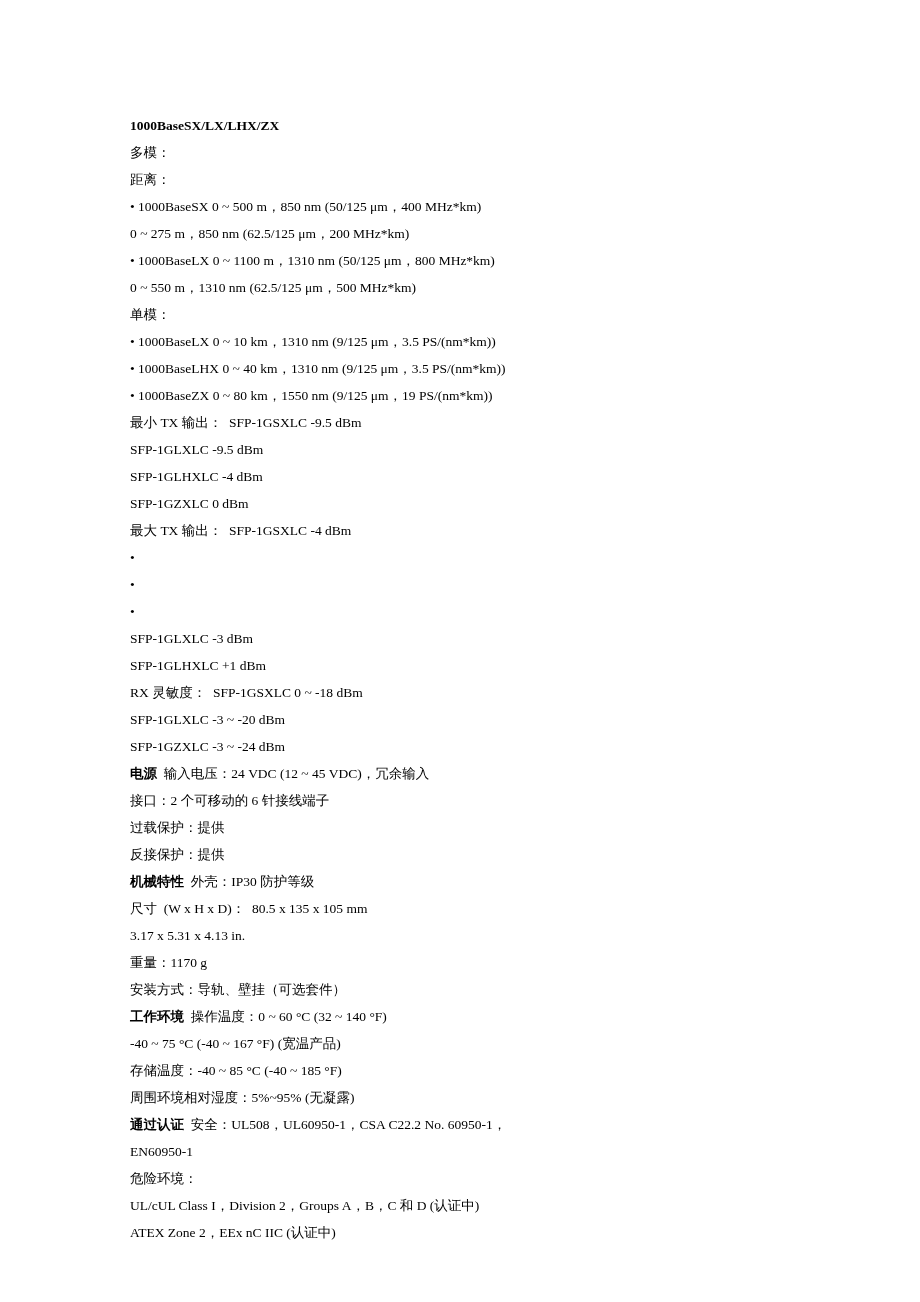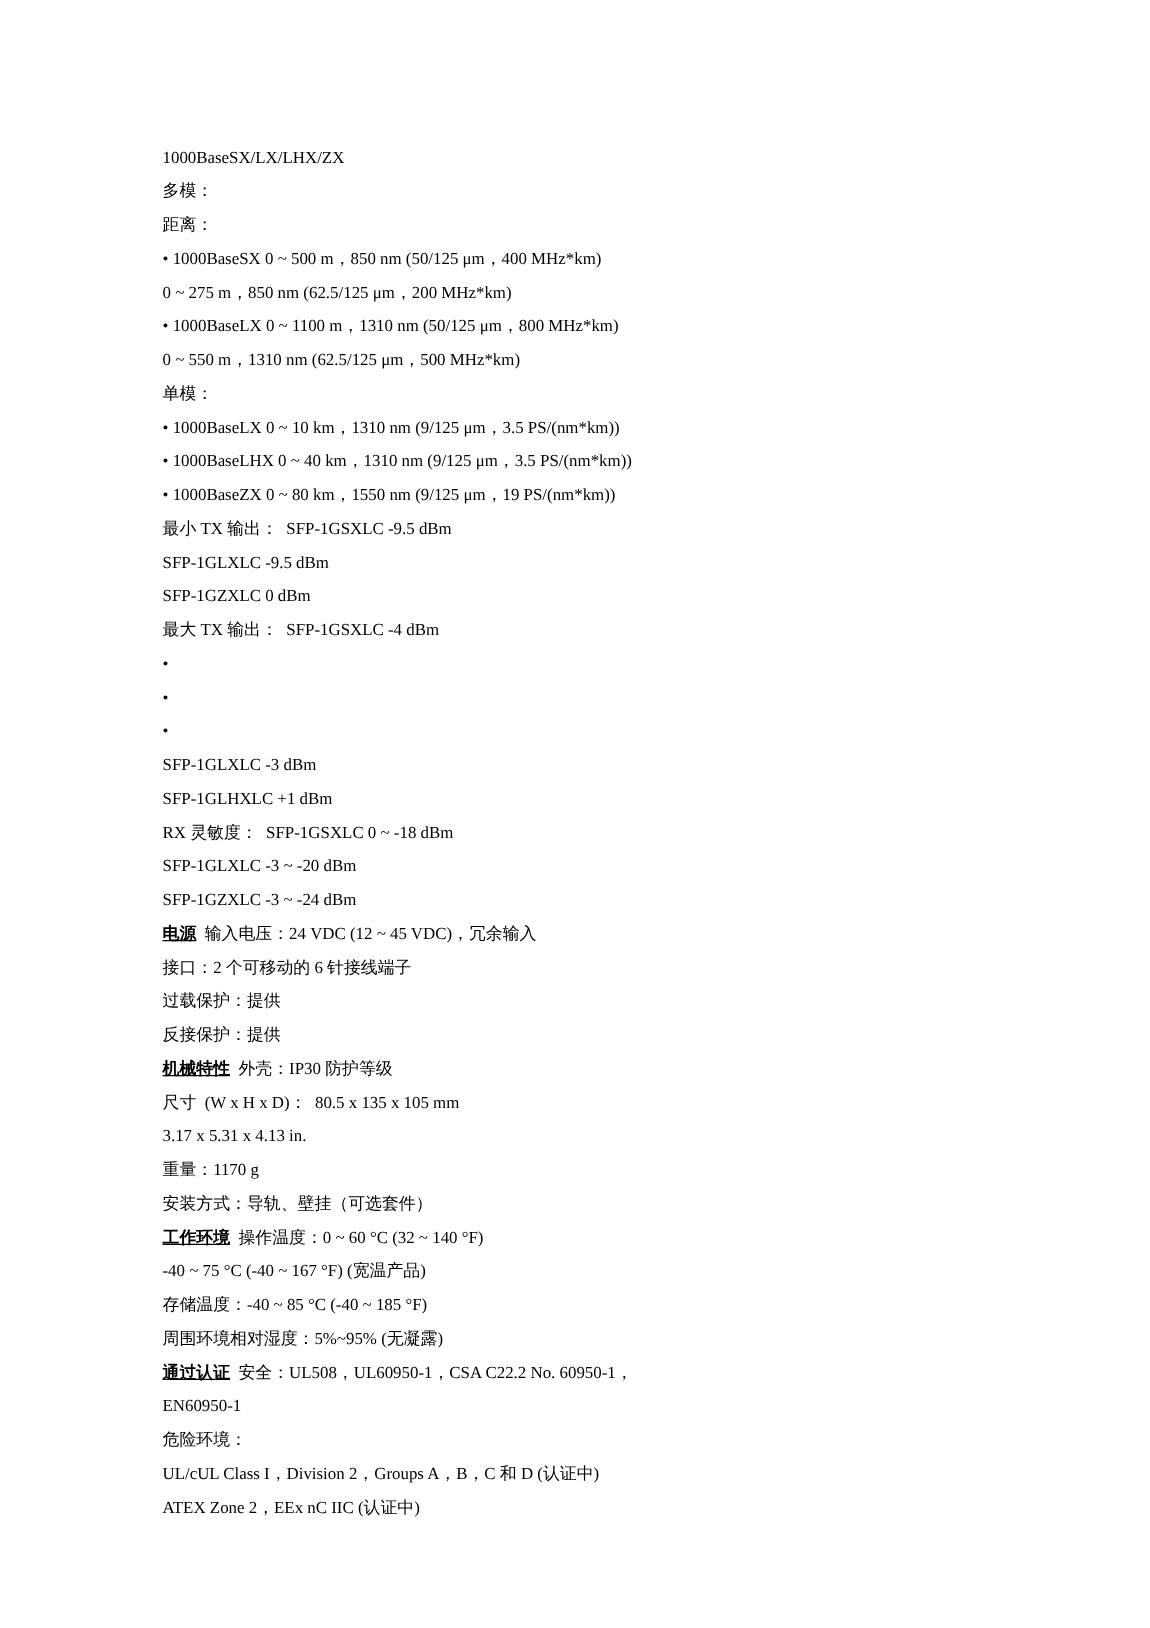--- a/index.html
+++ b/index.html
@@ -14,45 +14,45 @@
   .page {
     width: 920px;
     min-height: 1302px;
     box-sizing: border-box;
     padding: 112px 130px 80px 130px;
   }
   .line {
     white-space: pre-wrap;
   }
   .bold {
-    font-weight: normal;
+    font-weight: bold;
   }
   .label {
     font-weight: bold;
-    text-decoration: underline;
     text-underline-offset: 1px;
   }
 </style>
 </head>
 <body>
 
 <div class="page" id="content">
     <div class="line"><span class="bold">1000BaseSX/LX/LHX/ZX</span></div>
     <div class="line"><span>多模：</span></div>
     <div class="line"><span>距离：</span></div>
     <div class="line"><span>• 1000BaseSX 0 ~ 500 m，850 nm (50/125 μm，400 MHz*km)</span></div>
     <div class="line"><span>0 ~ 275 m，850 nm (62.5/125 μm，200 MHz*km)</span></div>
     <div class="line"><span>• 1000BaseLX 0 ~ 1100 m，1310 nm (50/125 μm，800 MHz*km)</span></div>
     <div class="line"><span>0 ~ 550 m，1310 nm (62.5/125 μm，500 MHz*km)</span></div>
     <div class="line"><span>单模：</span></div>
     <div class="line"><span>• 1000BaseLX 0 ~ 10 km，1310 nm (9/125 μm，3.5 PS/(nm*km))</span></div>
     <div class="line"><span>• 1000BaseLHX 0 ~ 40 km，1310 nm (9/125 μm，3.5 PS/(nm*km))</span></div>
     <div class="line"><span>• 1000BaseZX 0 ~ 80 km，1550 nm (9/125 μm，19 PS/(nm*km))</span></div>
     <div class="line"><span>最小 TX 输出：  SFP-1GSXLC -9.5 dBm</span></div>
     <div class="line"><span>SFP-1GLXLC -9.5 dBm</span></div>
+    <div class="line"><span>SFP-1GLHXLC -4 dBm</span></div>
     <div class="line"><span>SFP-1GZXLC 0 dBm</span></div>
     <div class="line"><span>最大 TX 输出：  SFP-1GSXLC -4 dBm</span></div>
     <div class="line"><span>•</span></div>
     <div class="line"><span>•</span></div>
     <div class="line"><span>•</span></div>
     <div class="line"><span>SFP-1GLXLC -3 dBm</span></div>
     <div class="line"><span>SFP-1GLHXLC +1 dBm</span></div>
     <div class="line"><span>RX 灵敏度：  SFP-1GSXLC 0 ~ -18 dBm</span></div>
     <div class="line"><span>SFP-1GLXLC -3 ~ -20 dBm</span></div>
     <div class="line"><span>SFP-1GZXLC -3 ~ -24 dBm</span></div>

